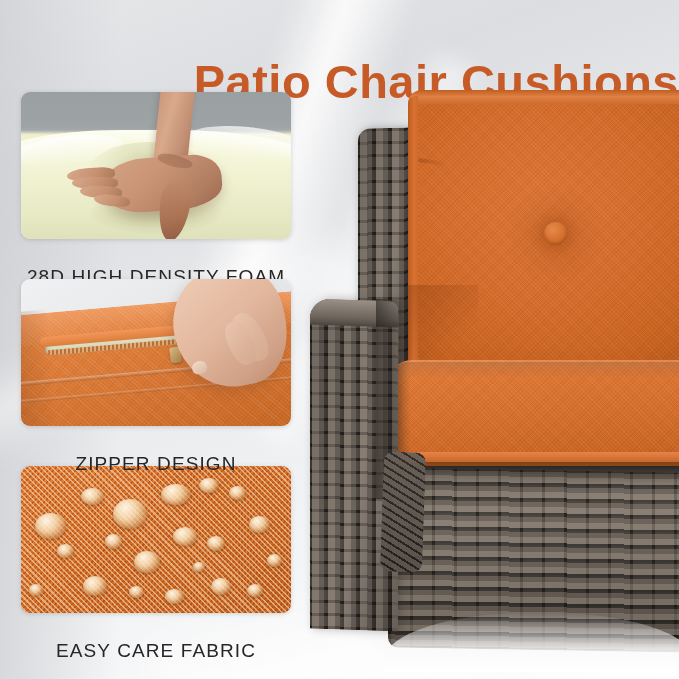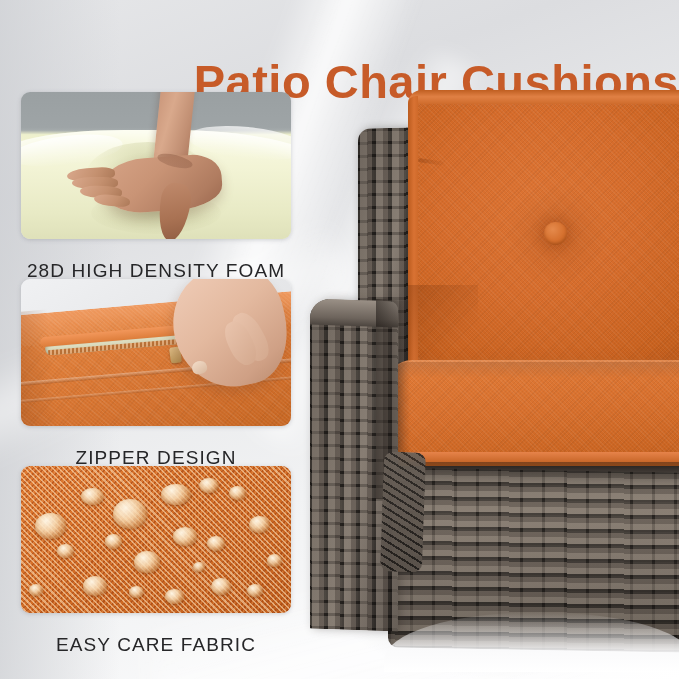--- a/index.html
+++ b/index.html
@@ -87,21 +87,21 @@
 
   .thumb {
     position: relative;
     width: 270px;
     height: 147px;
     border-radius: 9px;
     overflow: hidden;
     box-shadow: 0 1px 4px rgba(110,114,122,.30);
   }
   .caption {
-    margin-top: 21px;
+    margin-top: 27px;
     text-align: center;
     font-size: 19px;
     letter-spacing: 1.1px;
     color: #262628;
     white-space: nowrap;
   }
 
   
   .foam-bg {
     position: absolute; inset: 0;

